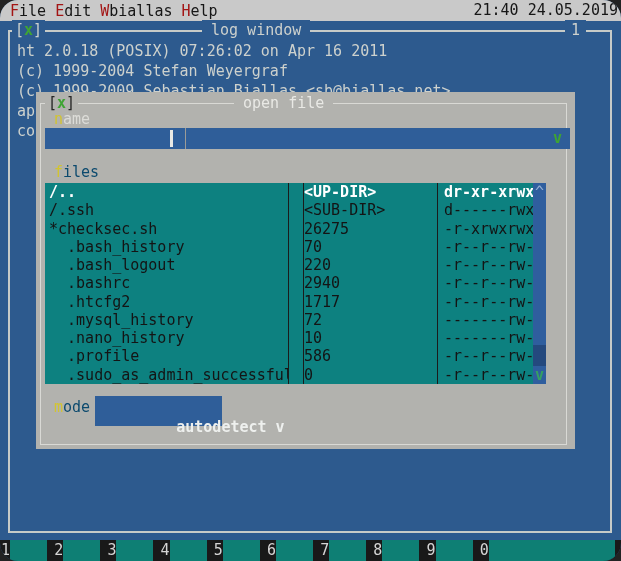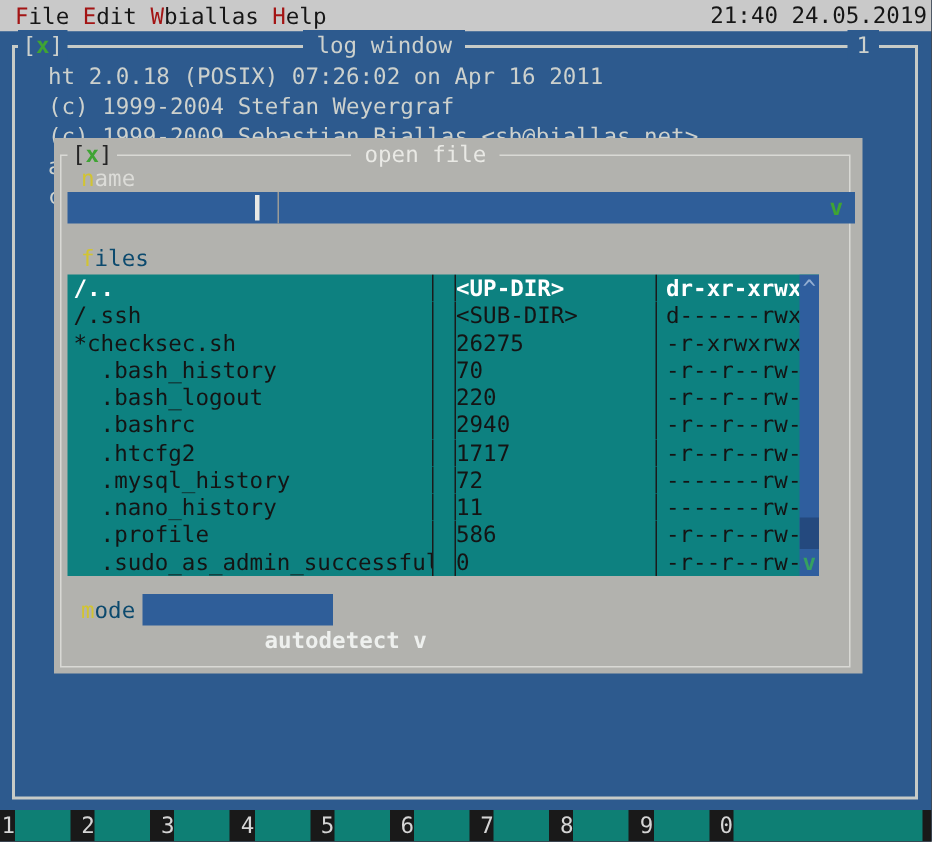--- a/index.html
+++ b/index.html
@@ -2,20 +2,21 @@
 <html><head>
 <meta charset="utf-8">
 <style>
   * { margin:0; padding:0; box-sizing:border-box; }
   html,body { background:#222; }
   .screen {
     position:relative; width:621px; height:561px; overflow:hidden;
     font-family:"DejaVu Sans Mono","Liberation Mono",monospace;
     font-size:15px; line-height:20px; color:#cdd1cd;
     background:#2d5a8e;
+    border-radius:18px;
   }
   
   .menubar {
     position:absolute; left:0; top:0; width:621px; height:21px;
     background:#c9c9c9; color:#161616; display:flex; align-items:center;
     padding-left:10px; gap:9px;
   }
   .menu-item { white-space:pre; cursor:default; }
   .menu-item .hot { color:#a31414; }
   .clock { position:absolute; right:3px; top:0; height:21px; line-height:21px; }
@@ -24,21 +25,21 @@
   .lw-frame {
     position:absolute; left:8px; top:9px; width:604px; height:503px;
     border:2px solid #c7cbc7;
   }
   .win-label { position:absolute; top:-1px; height:20px; line-height:20px; background:#2d5a8e; white-space:pre; }
   .lw-close { left:12px; padding:0 3px; }
   .dlg-close { left:9px; padding:0 3px; }
   .x-green { color:#3fa434; font-weight:bold; }
   .lw-title { left:202px; padding:0 9px; }
   .lw-num { left:565px; padding:0 6px; }
-  .log-line { position:absolute; left:32px; height:20px; white-space:pre; }
+  .log-line { position:absolute; left:17px; height:20px; white-space:pre; }
   
   .dialog {
     position:absolute; left:36px; top:71px; width:539px; height:357px;
     background:#b2b2ae; color:#252525;
   }
   .dlg-frame {
     position:absolute; left:4px; top:11px; width:527px; height:342px;
     border:1.5px solid #d9d9d5;
   }
   .dlg-label { position:absolute; top:2px; height:18px; line-height:18px; background:#b2b2ae; white-space:pre; }
@@ -70,21 +71,21 @@
   .frow.sel { color:#ffffff; font-weight:bold; }
   .scrollbar {
     position:absolute; right:0; top:0; width:13px; height:201px;
     background:#2f5e9e; text-align:center; overflow:hidden;
   }
   .sb-up   { position:absolute; top:0; left:0; width:13px; height:18px; line-height:18px; color:#93aed2; }
   .sb-thumb{ position:absolute; top:162px; left:0; width:13px; height:21px; background:#24497e; }
   .sb-down { position:absolute; bottom:0; left:0; width:13px; height:18px; line-height:18px; color:#35a061; font-weight:bold; }
   
   .mode-select {
-    position:absolute; left:59px; top:304px; width:127px; height:21px;
+    position:absolute; left:59px; top:304px; width:127px; height:30px;
     background:#2f5e99; color:#eef0ee; font-weight:bold; line-height:21px;
     padding-left:9px; white-space:pre;
   }
   .mode-select .arrow { margin-left:9px; }
   
   .fkeys {
     position:absolute; left:0; top:540px; width:621px; height:21px;
     background:#191919; display:flex; color:#d5d5d5;
   }
   .fkey { display:flex; width:53.2px; height:21px; }
@@ -135,21 +136,21 @@
       <div class="filelist">
         <div class="flist-rows">
           <div class="frow sel"><span class="c-name">/..</span><span class="c-pad"></span><span class="c-size">&lt;UP-DIR&gt;</span><span class="c-perms">dr-xr-xrwx&gt;</span></div>
           <div class="frow"><span class="c-name">/.ssh</span><span class="c-pad"></span><span class="c-size">&lt;SUB-DIR&gt;</span><span class="c-perms">d------rwx&gt;</span></div>
           <div class="frow"><span class="c-name">*checksec.sh</span><span class="c-pad"></span><span class="c-size">26275</span><span class="c-perms">-r-xrwxrwx&gt;</span></div>
           <div class="frow"><span class="c-name">  .bash_history</span><span class="c-pad"></span><span class="c-size">70</span><span class="c-perms">-r--r--rw-&gt;</span></div>
           <div class="frow"><span class="c-name">  .bash_logout</span><span class="c-pad"></span><span class="c-size">220</span><span class="c-perms">-r--r--rw-&gt;</span></div>
           <div class="frow"><span class="c-name">  .bashrc</span><span class="c-pad"></span><span class="c-size">2940</span><span class="c-perms">-r--r--rw-&gt;</span></div>
           <div class="frow"><span class="c-name">  .htcfg2</span><span class="c-pad"></span><span class="c-size">1717</span><span class="c-perms">-r--r--rw-&gt;</span></div>
           <div class="frow"><span class="c-name">  .mysql_history</span><span class="c-pad"></span><span class="c-size">72</span><span class="c-perms">-------rw-&gt;</span></div>
-          <div class="frow"><span class="c-name">  .nano_history</span><span class="c-pad"></span><span class="c-size">11</span><span class="c-perms">-------rw-&gt;</span></div>
+          <div class="frow"><span class="c-name">  .nano_history</span><span class="c-pad"></span><span class="c-size">10</span><span class="c-perms">-------rw-&gt;</span></div>
           <div class="frow"><span class="c-name">  .profile</span><span class="c-pad"></span><span class="c-size">586</span><span class="c-perms">-r--r--rw-&gt;</span></div>
           <div class="frow"><span class="c-name">  .sudo_as_admin_successful</span><span class="c-pad"></span><span class="c-size">0</span><span class="c-perms">-r--r--rw-&gt;</span></div>
         </div>
         <div class="scrollbar">
           <span class="sb-up">^</span>
           <span class="sb-thumb"></span>
           <span class="sb-down">v</span>
         </div>
       </div>
 

